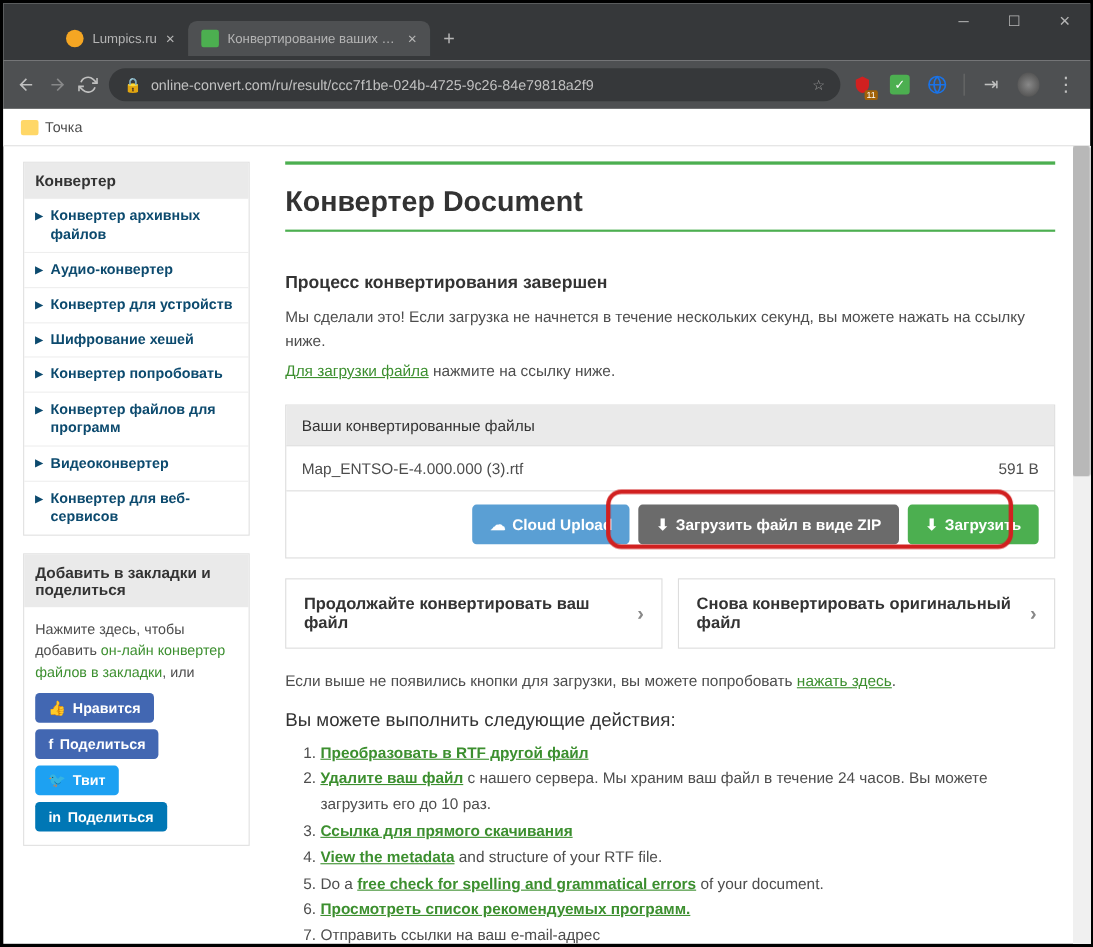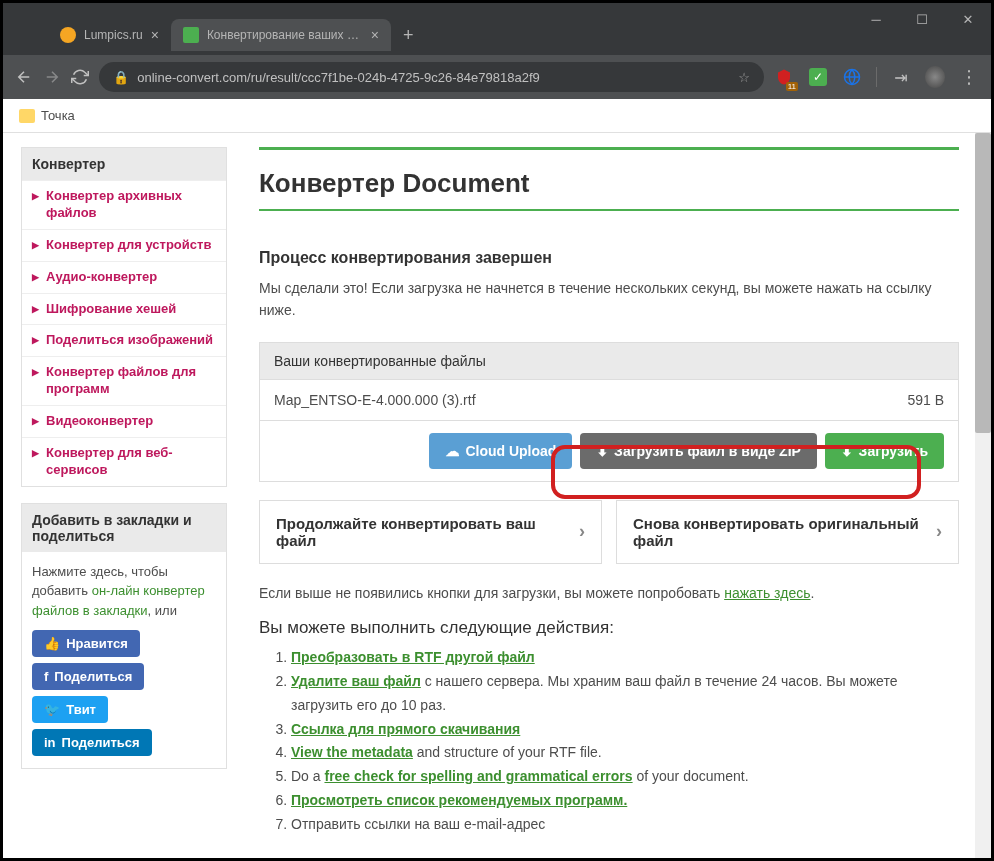--- a/index.html
+++ b/index.html
@@ -23,21 +23,21 @@
 .addr-input .star { color: #9e9e9e; cursor: pointer; }
 .ext-icons { display: flex; align-items: center; gap: 14px; }
 .ext-icon { width: 20px; height: 20px; cursor: pointer; display: flex; align-items: center; justify-content: center; }
 .bookmarks { background: #fff; height: 34px; display: flex; align-items: center; padding: 0 16px; gap: 6px; font-size: 13px; color: #4d4d4d; border-bottom: 1px solid #e0e0e0; }
 .bm-folder { width: 16px; height: 14px; background: #ffd767; border-radius: 2px; }
 .content { flex: 1; display: flex; overflow: hidden; position: relative; }
 .sidebar { width: 224px; padding: 14px 0 0 18px; flex-shrink: 0; }
 .side-box { border: 1px solid #e0e0e0; background: #fff; margin-bottom: 16px; }
 .side-head { background: #eaeaea; padding: 8px 10px; font-weight: bold; font-size: 14px; color: #333; }
 .side-list { list-style: none; }
-.side-list li { padding: 7px 10px 7px 24px; font-size: 13px; font-weight: bold; color: #be185d; border-top: 1px solid #eee; position: relative; cursor: pointer; line-height: 1.3; }
+.side-list li { padding: 7px 10px 7px 24px; font-size: 13px; font-weight: bold; color: #0c4a6e; border-top: 1px solid #eee; position: relative; cursor: pointer; line-height: 1.3; }
 .side-list li::before { content: "▶"; position: absolute; left: 10px; font-size: 9px; top: 10px; }
 .side-text { padding: 10px; font-size: 13px; color: #4d4d4d; line-height: 1.5; }
 .side-text a { color: #3c8f2f; text-decoration: none; }
 .social-btns { padding: 0 10px 12px; display: flex; flex-direction: column; gap: 6px; align-items: flex-start; }
 .social-btn { color: #fff; padding: 6px 12px; border-radius: 4px; font-size: 13px; font-weight: bold; display: inline-flex; align-items: center; gap: 6px; cursor: pointer; }
 .s-like { background: #4267b2; }
 .s-fb { background: #4267b2; }
 .s-tw { background: #1da1f2; }
 .s-in { background: #0077b5; }
 .main { flex: 1; padding: 14px 32px 0 32px; overflow-y: auto; }
@@ -143,24 +143,24 @@
     <div class="bm-folder"></div>
     <span>Точка</span>
   </div>
 
   <div class="content">
     <div class="sidebar">
       <div class="side-box">
         <div class="side-head">Конвертер</div>
         <ul class="side-list">
           <li>Конвертер архивных файлов</li>
+          <li>Аудио-конвертер</li>
           <li>Конвертер для устройств</li>
-          <li>Аудио-конвертер</li>
           <li>Шифрование хешей</li>
-          <li>Поделиться изображений</li>
+          <li>Конвертер попробовать</li>
           <li>Конвертер файлов для программ</li>
           <li>Видеоконвертер</li>
           <li>Конвертер для веб-сервисов</li>
         </ul>
       </div>
       <div class="side-box">
         <div class="side-head">Добавить в закладки и поделиться</div>
         <div class="side-text">
           <span>Нажмите здесь, чтобы добавить </span><a href="#">он-лайн конвертер файлов в закладки</a><span>, или</span>
         </div>
@@ -185,20 +185,21 @@
       </div>
     </div>
 
     <div class="main">
       <div class="green-line"></div>
       <h1 class="page-title">Конвертер Document</h1>
       <div class="green-line2"></div>
       <div style="height:18px"></div>
       <h2 class="sec-title">Процесс конвертирования завершен</h2>
       <p class="body-text">Мы сделали это! Если загрузка не начнется в течение нескольких секунд, вы можете нажать на ссылку ниже.</p>
+      <p class="body-text"><a href="#">Для загрузки файла</a><span> нажмите на ссылку ниже.</span></p>
       <div class="file-table">
         <div class="ft-head">Ваши конвертированные файлы</div>
         <div class="ft-row">
           <div class="ft-name">Map_ENTSO-E-4.000.000 (3).rtf</div>
           <div class="ft-size">591 B</div>
         </div>
         <div class="btn-row">
           <div class="btn btn-cloud">
               <span>☁</span>
               <span>Cloud Upload</span>

